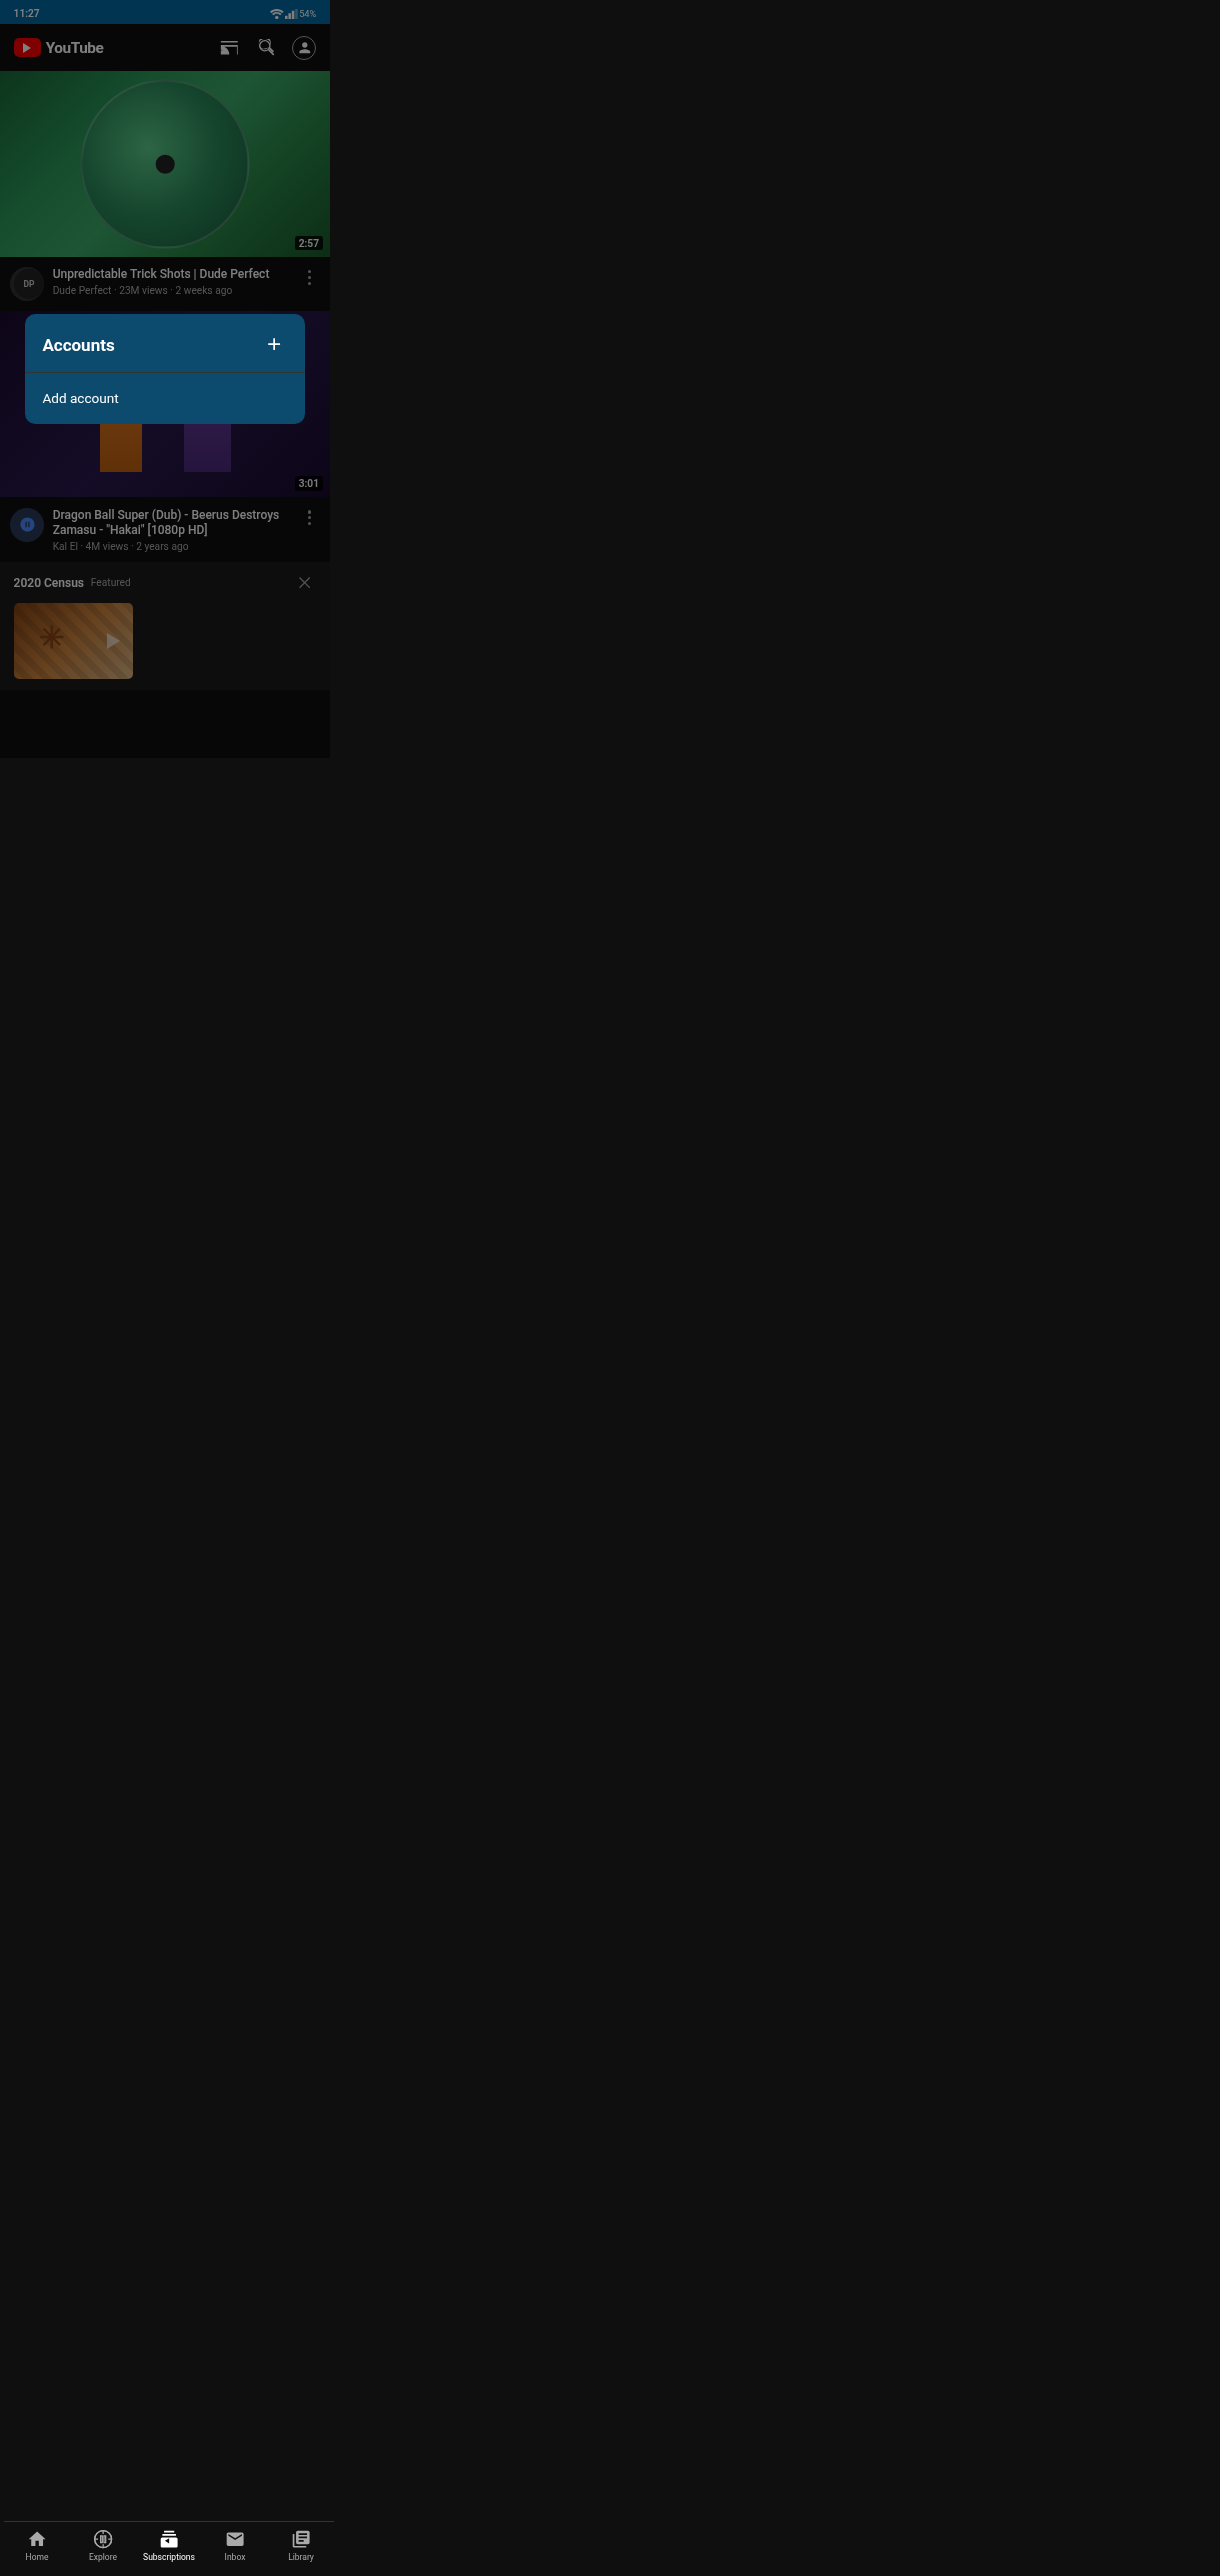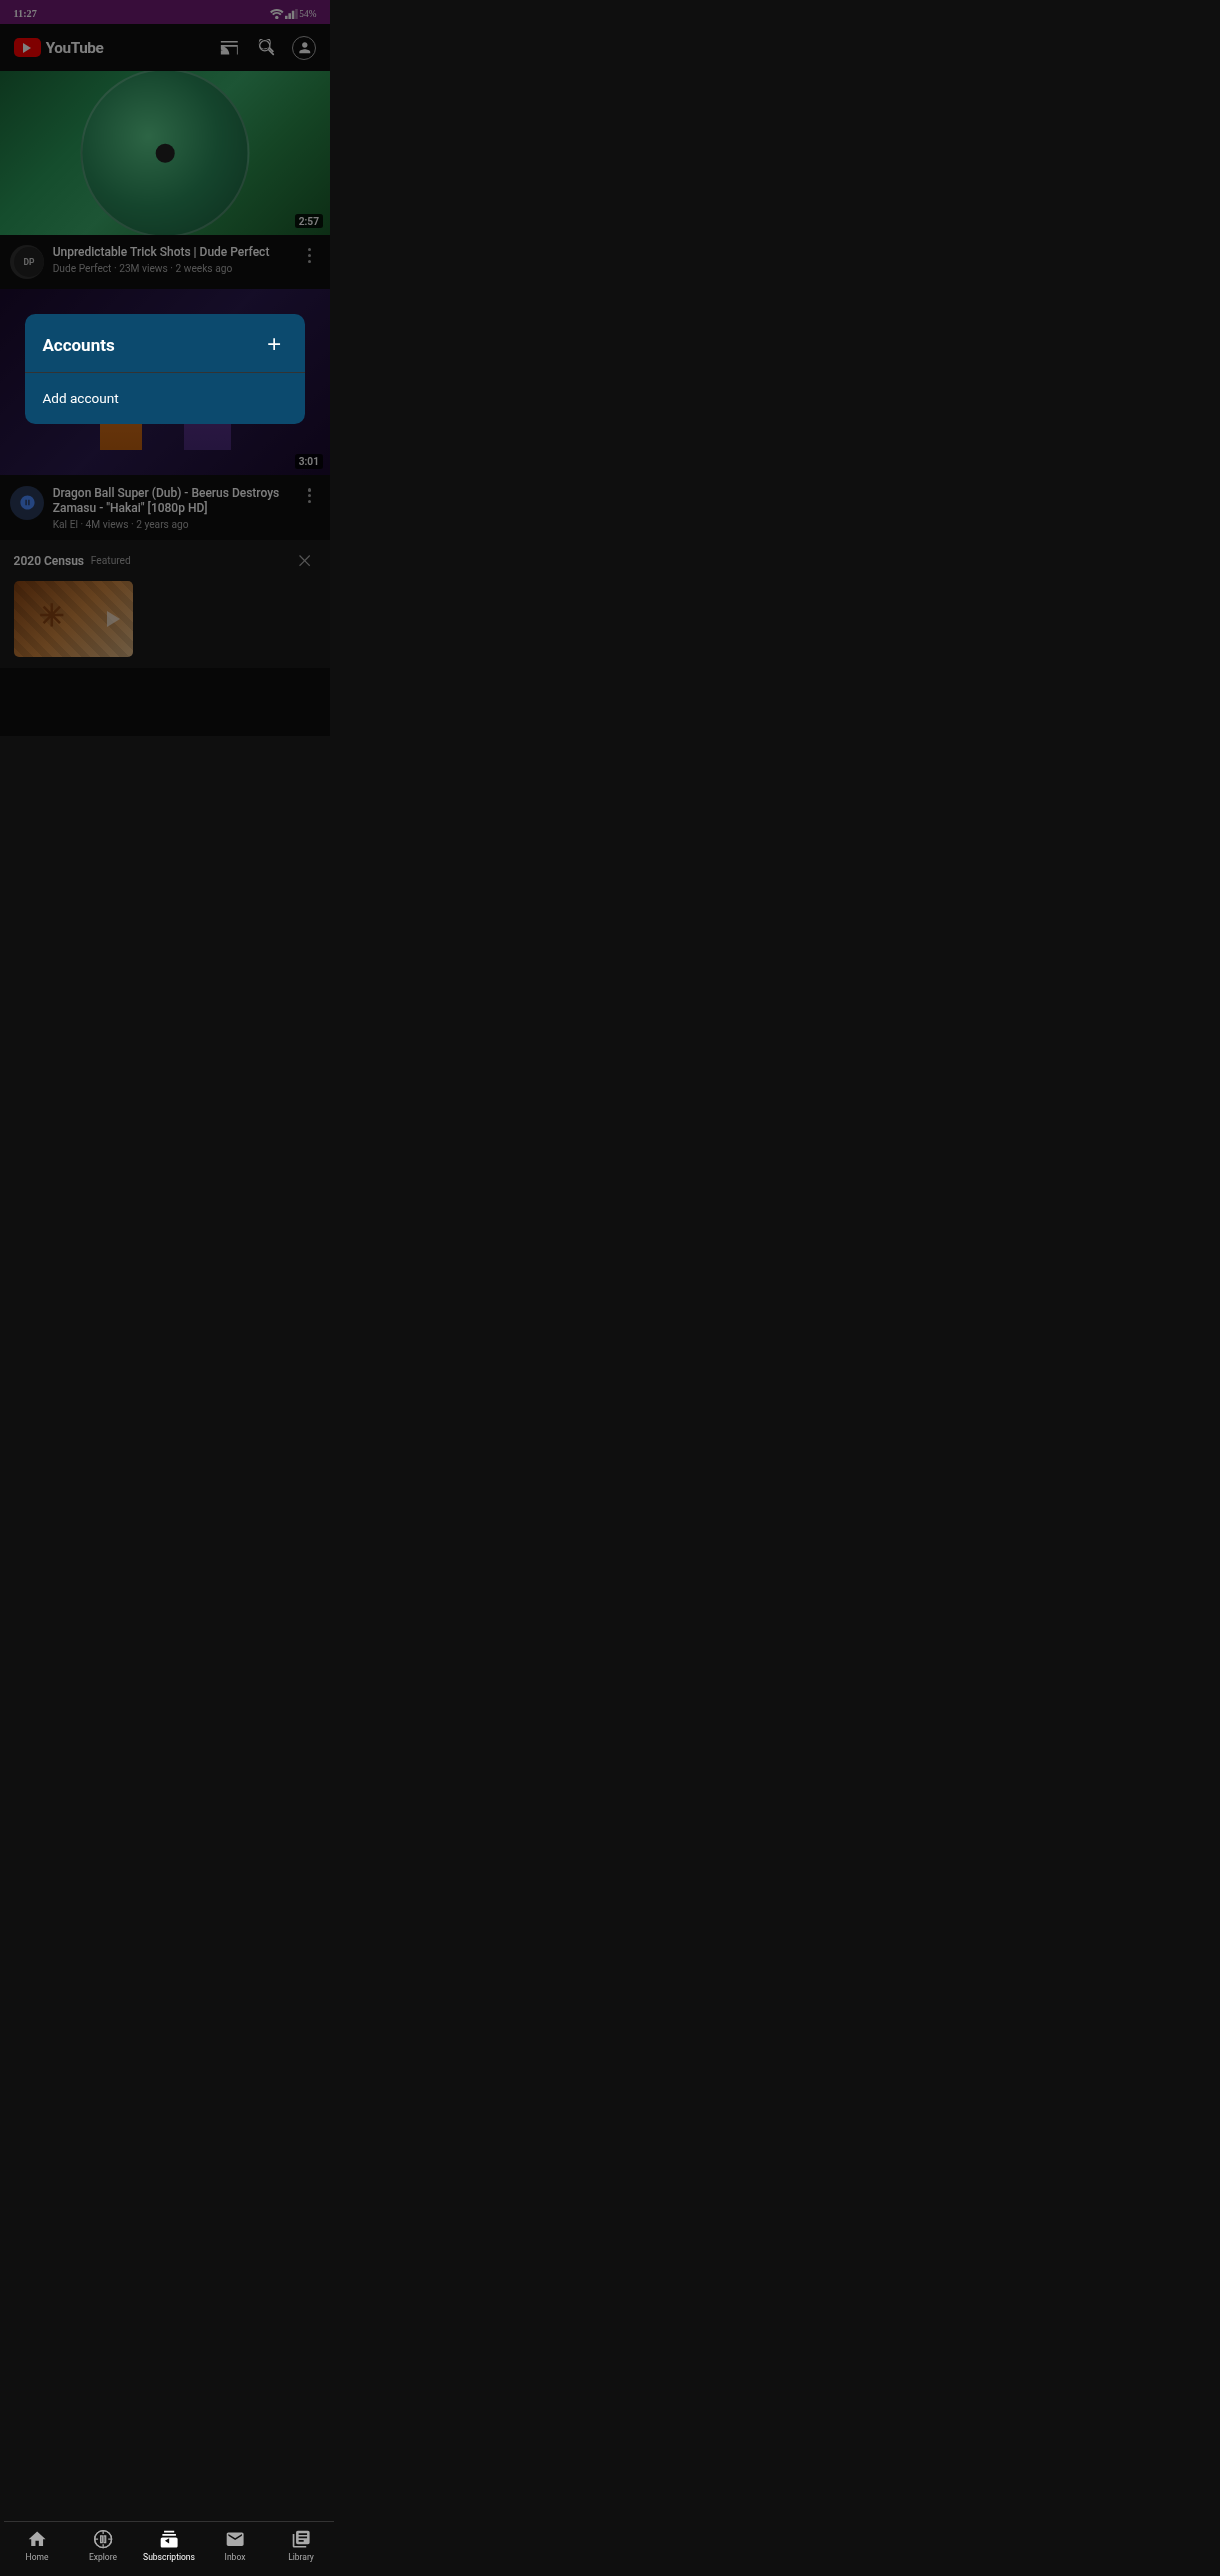--- a/index.html
+++ b/index.html
@@ -14,23 +14,22 @@
       overflow-x: hidden;
       position: relative;
     }
 
     
     .status-bar {
       display: flex;
       justify-content: space-between;
       align-items: center;
       padding: 6.8px 13.6px 3.4px;
-      background: #701a75;
+      background: #0369a1;
       height: 24px;
-      font-family: Liberation Serif, serif;
     }
     .status-time {
       font-size: 10.2px;
       font-weight: 600;
       color: #fff;
     }
     .status-icons {
       display: flex;
       align-items: center;
       gap: 1px;
@@ -99,21 +98,21 @@
       border-radius: 50%;
       border: 1.7px solid #aaa;
       display: flex;
       align-items: center;
       justify-content: center;
     }
 
     
     .video-thumbnail-main {
       width: 100%;
-      height: 164px;
+      height: 186px;
       background: linear-gradient(180deg, #1a5c3a 0%, #2d8a5a 40%, #1a5c3a 100%);
       position: relative;
       overflow: hidden;
     }
     .video-duration {
       position: absolute;
       bottom: 6.8px;
       right: 6.8px;
       background: rgba(0,0,0,0.8);
       color: #fff;

